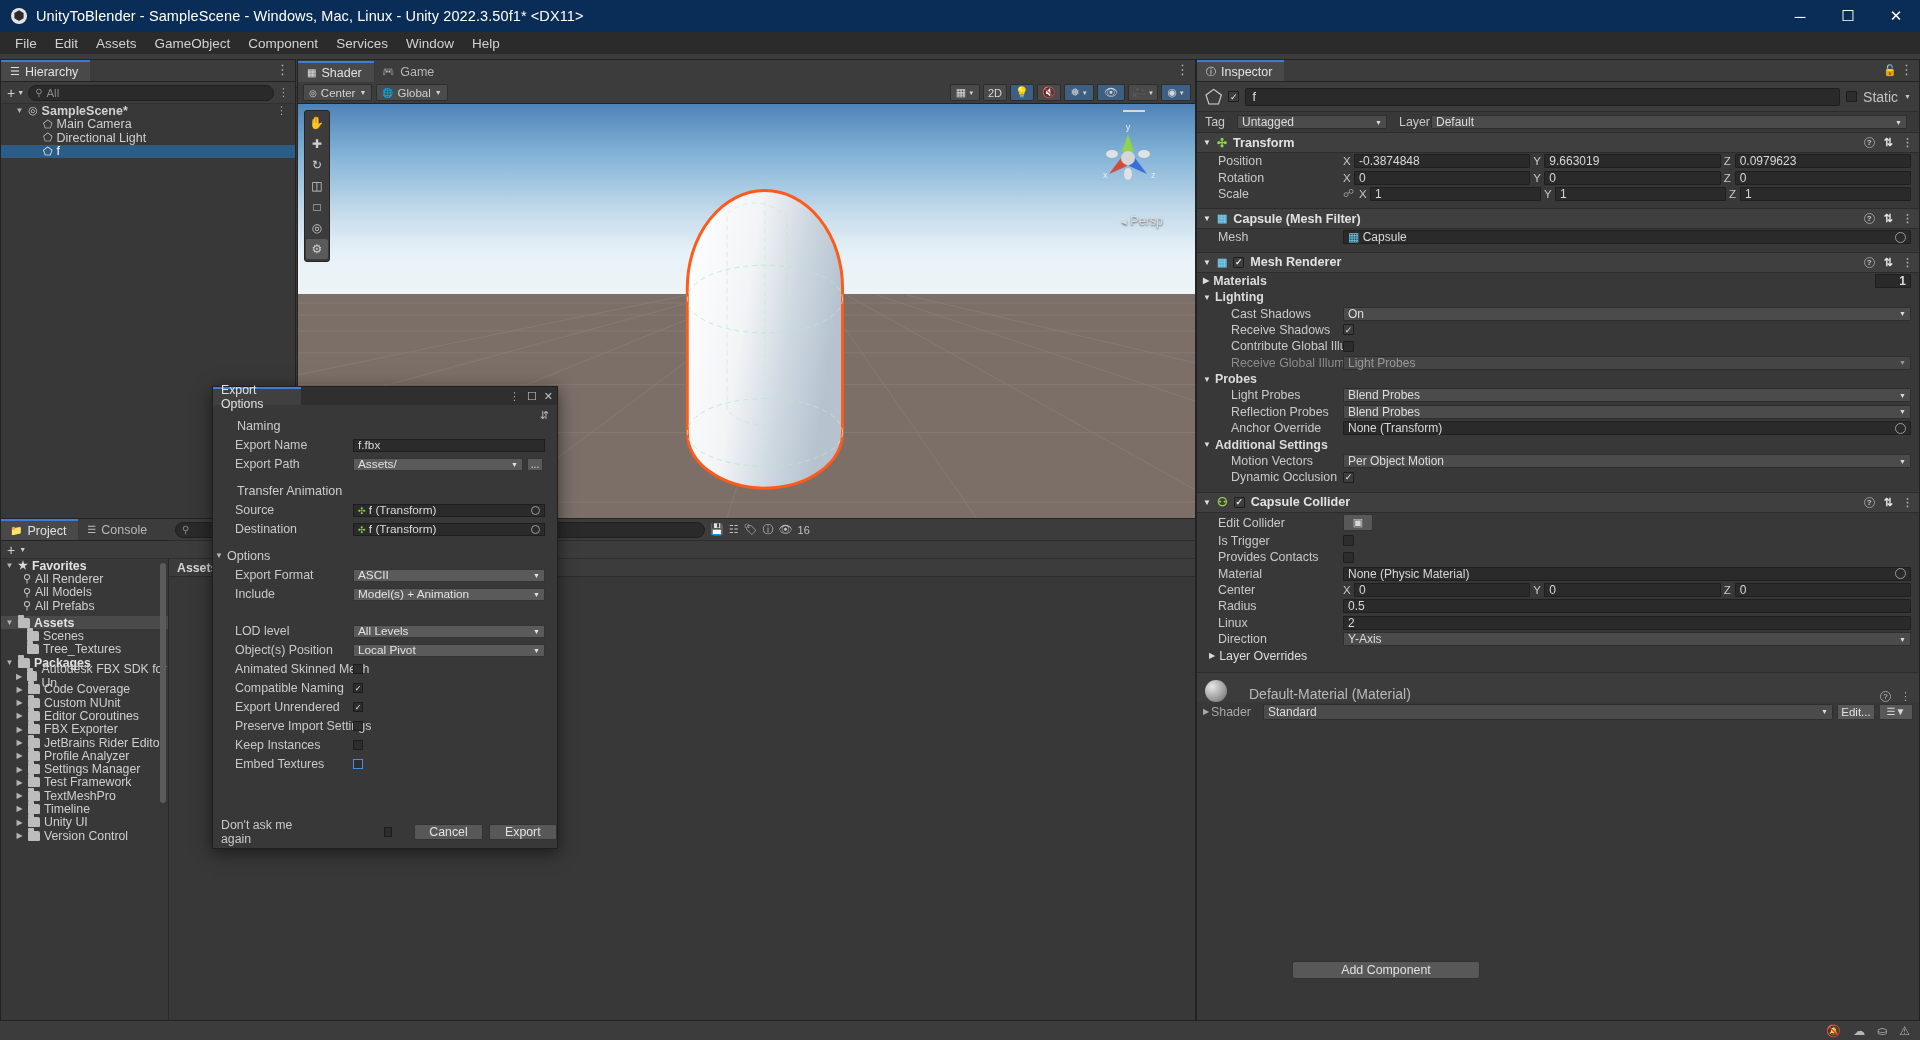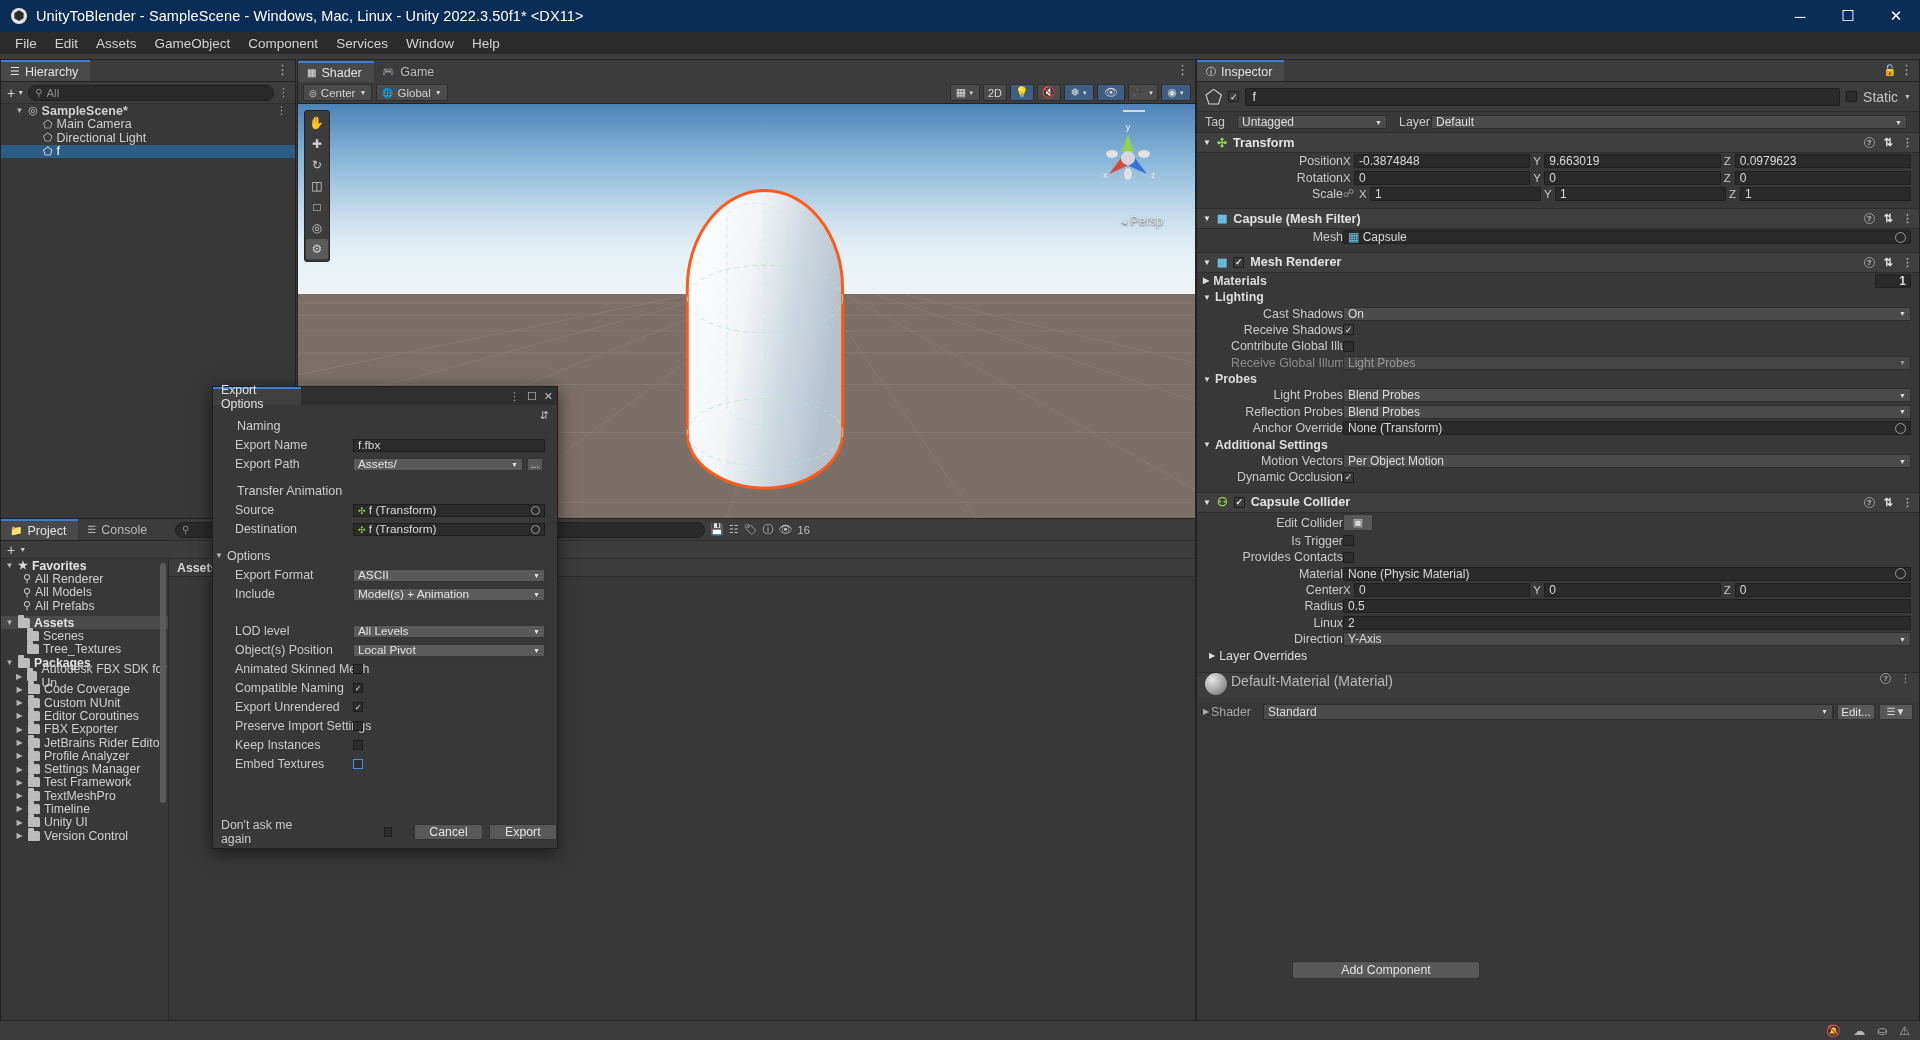--- a/index.html
+++ b/index.html
@@ -116,21 +116,21 @@
     background:#d0d0d0; border-radius:50%; }
 
   
   #inspector { left:1196px; top:59px; width:724px; height:981px; background:#383838; }
   #insp-body { position:absolute; left:0; top:22px; right:0; bottom:22px; overflow:hidden; }
   .insp-head { height:30px; display:flex; align-items:center; gap:6px; padding:0 8px;
     background:#3c3c3c; border-bottom:1px solid #2c2c2c; }
   .objfield { flex:1; height:18px; background:#2a2a2a; border:1px solid #1e1e1e; border-radius:2px;
     display:flex; align-items:center; padding:0 6px; font-size:12.5px; color:#e0e0e0; }
   .row { height:16.4px; display:flex; align-items:center; font-size:12.4px; color:#c9c9c9; }
-  .row .lab { width:146px; padding-left:21px; white-space:nowrap; overflow:hidden;text-align:right; }
+  .row .lab { width:146px; padding-left:21px; white-space:nowrap; overflow:hidden; }
   .row .lab.ind { padding-left:34px; }
   .comp-header { height:21px; background:#3f3f3f; display:flex; align-items:center; gap:6px;
     padding:0 6px; border-top:1px solid #2c2c2c; border-bottom:1px solid #2c2c2c;
     font-weight:bold; color:#e2e2e2; font-size:12.6px; }
   .sect { height:16.4px; display:flex; align-items:center; gap:4px; padding-left:6px;
     font-weight:bold; font-size:12.4px; color:#dcdcdc; }
   .field { height:14px; background:#2a2a2a; border:1px solid #1f1f1f; border-radius:1px;
     display:flex; align-items:center; padding:0 4px; font-size:12px; color:#d8d8d8; }
   .dropfield { height:14px; background:#4b4b4b; border:1px solid #2e2e2e; border-radius:1px;
     display:flex; align-items:center; justify-content:space-between; padding:0 4px;
@@ -794,21 +794,21 @@
       <span class="dropfield" style="flex:1;margin-right:8px">
         <span>Y-Axis</span>
         <span style="font-size:7px">▼</span>
       </span>
     </div>
     <div class="sect" style="font-weight:normal;padding-left:12px">
       <span style="font-size:8px">▶</span>
       <span>Layer Overrides</span>
     </div>
 
-    <div style="height:30px;display:flex;align-items:flex-start;gap:4px;padding:0 8px;margin-top:8px;
+    <div style="height:30px;display:flex;align-items:flex-end;gap:22px;padding:0 8px;margin-top:8px;
          background:#3c3c3c;border-top:1px solid #2c2c2c">
       <span style="width:22px;height:22px;border-radius:50%;
             background:radial-gradient(circle at 32% 30%,#e8e8e8,#8e8e8e 70%,#5e5e5e)"></span>
       <span style="color:#b9b9b9">Default-Material (Material)</span>
       <span style="margin-left:auto;display:flex;gap:9px;align-items:center">
         <span class="circ">?</span>
         <span class="dots">⋮</span>
       </span>
     </div>
     <div class="row" style="height:20px">

